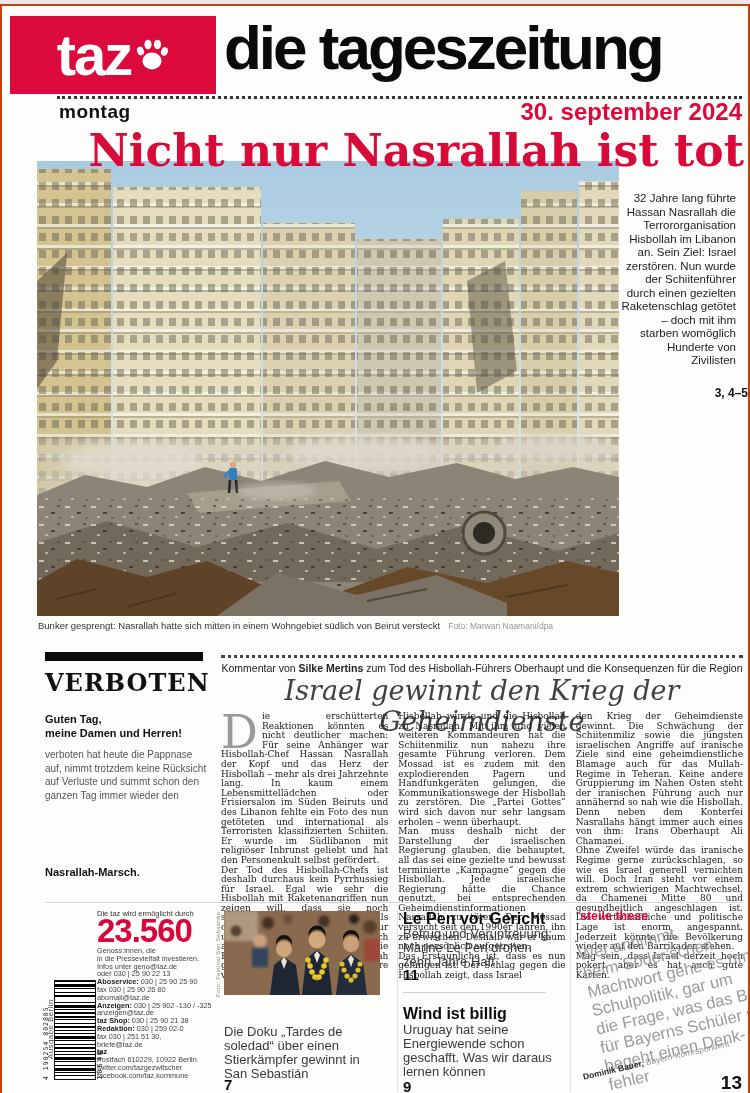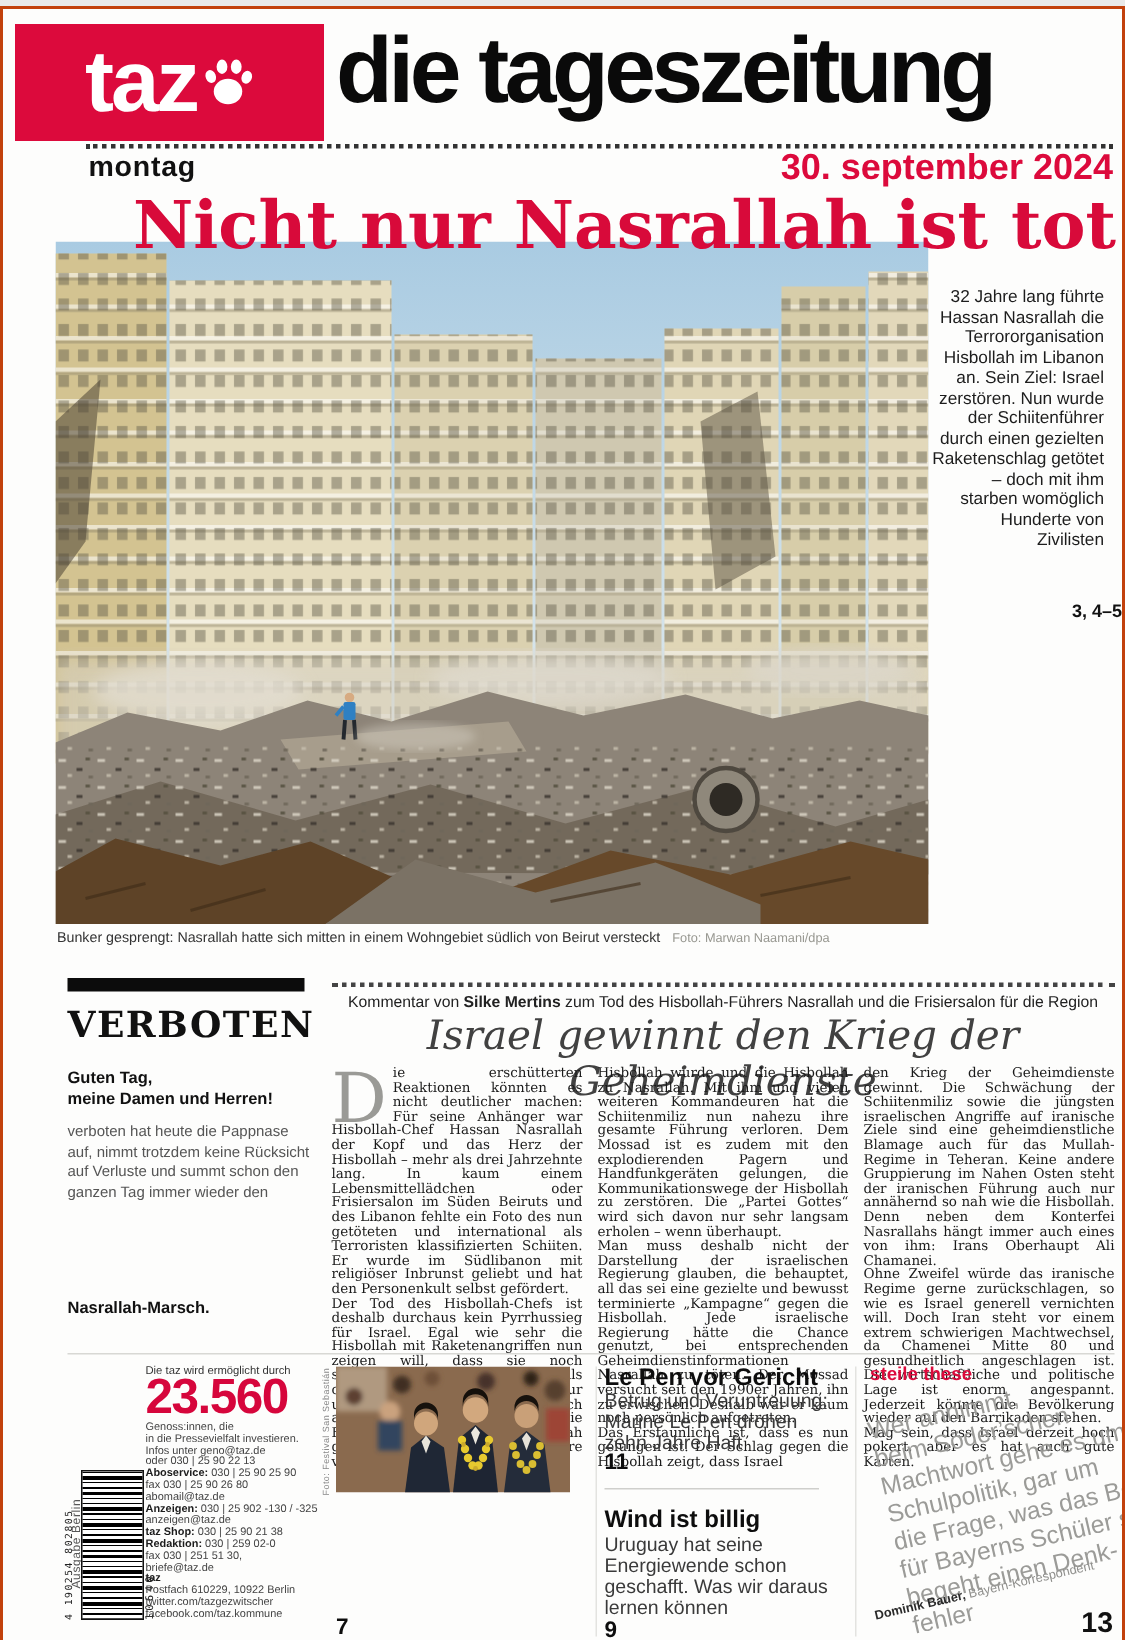--- a/index.html
+++ b/index.html
@@ -13,21 +13,21 @@
   .logo-word{color:#fff;font-weight:900;font-size:58px;line-height:1;letter-spacing:-2px;}
   .paper-title{left:222px;top:2px;width:524px;font-weight:900;font-size:62px;line-height:1.3;letter-spacing:-3px;color:#0a0a0a;}
   .mast-dotted{left:55px;right:6px;top:90px;border-top:3px dotted #333;height:0;}
   .montag{left:57px;top:95px;font-size:19px;font-weight:900;letter-spacing:.5px;}
   .issue-date{right:6px;top:92px;font-size:24px;font-weight:700;color:#dc0a3c;}
   
   .headline{left:36px;right:4px;top:123px;text-align:right;font-family:"DejaVu Serif",serif;
             font-weight:900;font-size:44px;line-height:1;color:#d80a3a;z-index:3;}
   .hero{left:35px;top:155px;width:582px;height:455px;z-index:1;}
   .lead-summary{left:618px;top:186px;width:116px;text-align:right;font-size:11.5px;line-height:13.5px;color:#1d1d1d;}
-  .lead-pages{left:618px;top:394px;width:128px;text-align:right;font-size:12px;font-weight:900;}
+  .lead-pages{left:618px;top:380px;width:128px;text-align:right;font-size:12px;font-weight:900;}
   .hero-caption{left:36px;top:614px;right:10px;font-size:9.5px;color:#333;}
   .hero-credit{color:#979790;margin-left:8px;font-size:8.5px;}
   
   .vb-bar{left:43px;top:646px;width:158px;height:9px;background:#0c0c0c;}
   .mid-dotted{left:219px;right:5px;top:649px;border-top:3px dotted #444;height:0;}
   .vb-title{left:43px;top:662px;font-family:"DejaVu Serif",serif;font-weight:900;font-size:24px;letter-spacing:1px;}
   .vb-greet{left:43px;top:706px;width:170px;font-size:11px;font-weight:700;line-height:14px;}
   .vb-body{left:43px;top:742px;width:162px;font-size:10px;line-height:13.5px;color:#555;}
   .vb-footer{left:43px;top:860px;font-size:11px;font-weight:700;}
   .kicker{left:219px;right:5px;top:656px;text-align:center;font-size:10.5px;color:#222;}
@@ -195,21 +195,21 @@
   <div class="abs vb-bar"></div>
   <div class="abs mid-dotted"></div>
 
   <div class="abs vb-title">VERBOTEN</div>
   <div class="abs vb-greet pre">Guten Tag,
 meine Damen und Herren!</div>
   <div class="abs vb-body">verboten hat heute die Pappnase auf, nimmt trotzdem keine Rücksicht auf Verluste und summt schon den ganzen Tag immer wieder den</div>
   <div class="abs vb-footer">Nasrallah-Marsch.</div>
 
   <div class="abs kicker">
-    <span>Kommentar von </span><b>Silke Mertins</b><span> zum Tod des Hisbollah-Führers Nasrallah und die Frisiersalon für die Region</span>
+    <span>Kommentar von </span><b>Silke Mertins</b><span> zum Tod des Hisbollah-Führers Oberhaupt und die Konsequenzen für die Region</span>
   </div>
   <div class="abs c-headline">Israel gewinnt den Krieg der Geheimdienste</div>
 
   <div class="abs cols">
     <div class="col">
       <span class="dropcap">D</span><span class="pre">ie erschütterten Reaktionen könnten es nicht deutlicher machen: Für seine Anhänger war Hisbollah-Chef Hassan Nasrallah der Kopf und das Herz der Hisbollah – mehr als drei Jahrzehnte lang. In kaum einem Lebensmittellädchen oder Frisiersalon im Süden Beiruts und des Libanon fehlte ein Foto des nun getöteten und international als Terroristen klassifizierten Schiiten. Er wurde im Südlibanon mit religiöser Inbrunst geliebt und hat den Personenkult selbst gefördert.
 Der Tod des Hisbollah-Chefs ist deshalb durchaus kein Pyrrhussieg für Israel. Egal wie sehr die Hisbollah mit Raketenangriffen nun zeigen will, dass sie noch schlagkräftig ist – Nasrallah ist als charismatische Führungsfigur unersetzlich. Zwar ist er selbst auch als „Ersatzmann“ in die Führungsspitze der Hisbollah gelangt, doch seitdem sind 32 Jahre vergangen, in denen Nasrallah zur</span>
     </div>
     <div class="col pre">Hisbollah wurde und die Hisbollah zu Nasrallah. Mit ihm und vielen weiteren Kommandeuren hat die Schiitenmiliz nun nahezu ihre gesamte Führung verloren. Dem Mossad ist es zudem mit den explodierenden Pagern und Handfunkgeräten gelungen, die Kommunikationswege der Hisbollah zu zerstören. Die „Partei Gottes“ wird sich davon nur sehr langsam erholen – wenn überhaupt.
 Man muss deshalb nicht der Darstellung der israelischen Regierung glauben, die behauptet, all das sei eine gezielte und bewusst terminierte „Kampagne“ gegen die Hisbollah. Jede israelische Regierung hätte die Chance genutzt, bei entsprechenden Geheimdienstinformationen Nasrallah zu töten. Der Mossad versucht seit den 1990er Jahren, ihn zu erwischen. Deshalb war er kaum noch persönlich aufgetreten.
@@ -308,20 +308,21 @@
         <circle cx="118" cy="53" r="2.6"></circle>
           <circle cx="120" cy="59" r="2.6"></circle>
           <circle cx="123" cy="65" r="2.6"></circle>
         <circle cx="127" cy="69" r="2.6"></circle>
           <circle cx="131" cy="65" r="2.6"></circle>
           <circle cx="134" cy="59" r="2.6"></circle>
         <circle cx="136" cy="53" r="2.6"></circle>
       </g>
     </svg>
   </div>
+  <div class="abs t-text tB-text">Die Doku „Tardes de soledad“ über einen Stierkämpfer gewinnt in San Sebastián</div>
   <div class="abs t-page tB-page">7</div>
 
   <div class="abs t-title tC1-title">Le Pen vor Gericht</div>
   <div class="abs t-text tC1-text">Betrug und Veruntreuung: Marine Le Pen drohen zehn Jahre Haft</div>
   <div class="abs t-page tC1-page">11</div>
   <div class="abs tC-div"></div>
 
   <div class="abs t-title tC2-title">Wind ist billig</div>
   <div class="abs t-text tC2-text">Uruguay hat seine Energiewende schon geschafft. Was wir daraus lernen können</div>
   <div class="abs t-page tC2-page">9</div>

